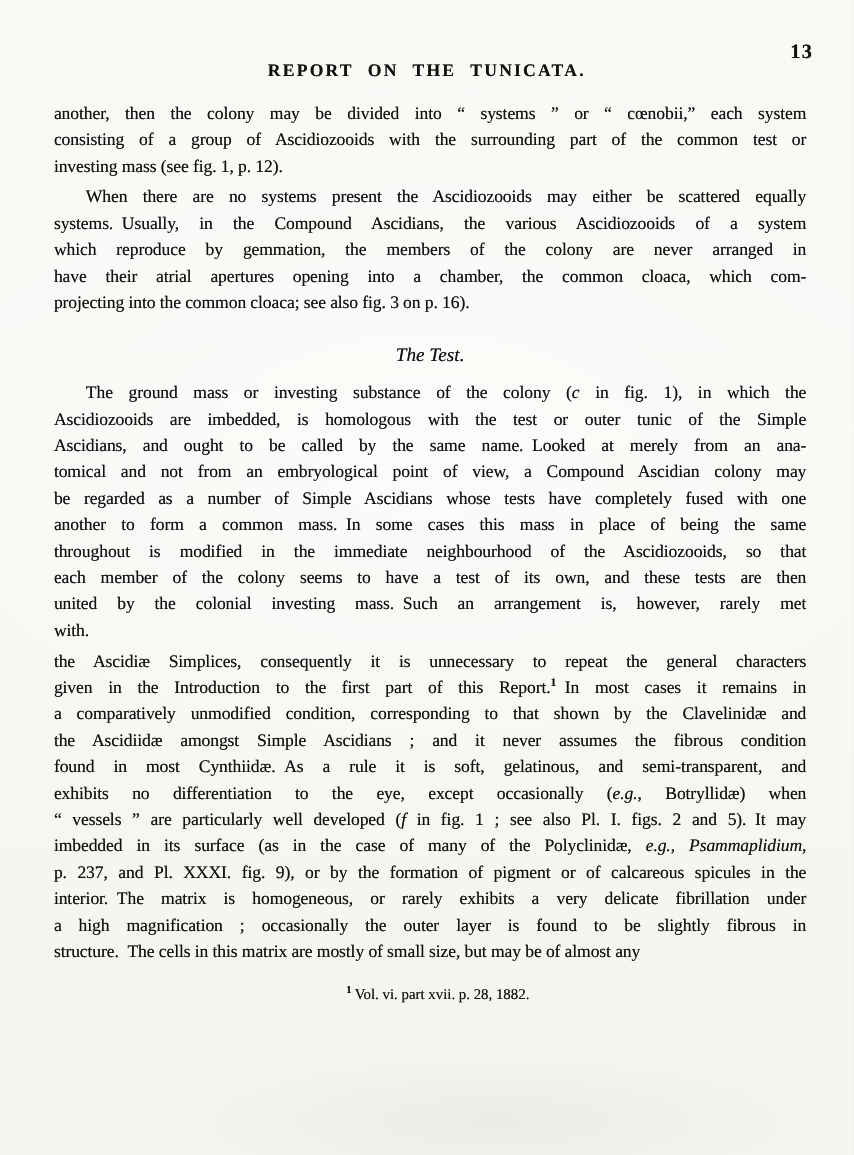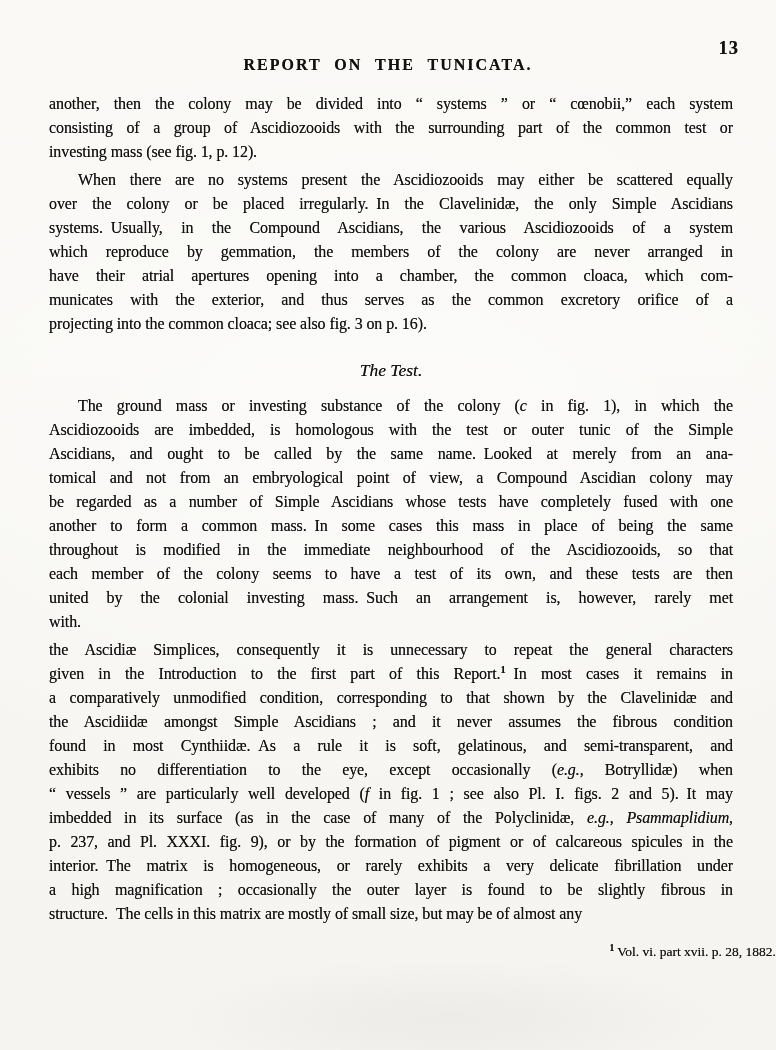--- a/index.html
+++ b/index.html
@@ -61,21 +61,21 @@
   }
   .it { font-style: italic; }
   .sup {
     vertical-align: super;
     font-size: 10.5px;
     font-weight: bold;
     line-height: 0;
   }
   .footnote {
     margin-top: 17px;
-    text-align: right;
+    text-align: center;
     font-size: 13.5px;
     line-height: 18px;
     padding-left: 20px;
   }
   .fn-marker {
     vertical-align: super;
     font-size: 9.5px;
     font-weight: bold;
     line-height: 0;
     margin-right: 3px;
@@ -91,25 +91,23 @@
   </header>
 
   <main class="body-text">
       <div class="paragraph">
         <div class="line">another, then the colony may be divided into “ systems ” or “ cœnobii,” each system</div>
         <div class="line">consisting of a group of Ascidiozooids with the surrounding part of the common test or</div>
         <div class="line last">investing mass (see fig. 1, p. 12).</div>
       </div>
       <div class="paragraph">
         <div class="line indent">When there are no systems present the Ascidiozooids may either be scattered equally</div>
-        <div class="line">over the colony or be placed irregularly. In the Clavelinidæ, the only Simple Ascidians</div>
         <div class="line">systems. Usually, in the Compound Ascidians, the various Ascidiozooids of a system</div>
         <div class="line">which reproduce by gemmation, the members of the colony are never arranged in</div>
         <div class="line">have their atrial apertures opening into a chamber, the common cloaca, which com-</div>
-        <div class="line">municates with the exterior, and thus serves as the common excretory orifice of a</div>
         <div class="line last">projecting into the common cloaca; see also fig. 3 on p. 16).</div>
       </div>
       <div class="section-heading">The Test.</div>
       <div class="paragraph">
         <div class="line indent">The ground mass or investing substance of the colony (<span class="it">c</span> in fig. 1), in which the</div>
         <div class="line">Ascidiozooids are imbedded, is homologous with the test or outer tunic of the Simple</div>
         <div class="line">Ascidians, and ought to be called by the same name. Looked at merely from an ana-</div>
         <div class="line">tomical and not from an embryological point of view, a Compound Ascidian colony may</div>
         <div class="line">be regarded as a number of Simple Ascidians whose tests have completely fused with one</div>
         <div class="line">another to form a common mass. In some cases this mass in place of being the same</div>

